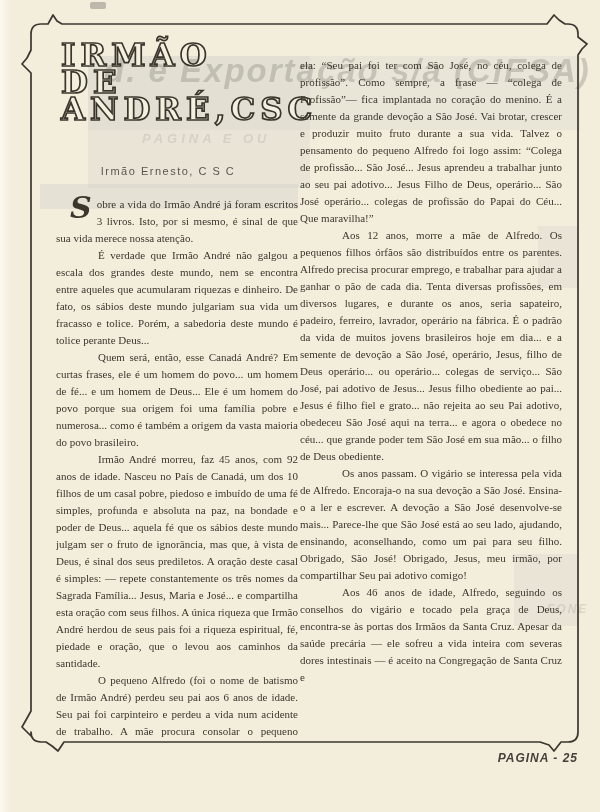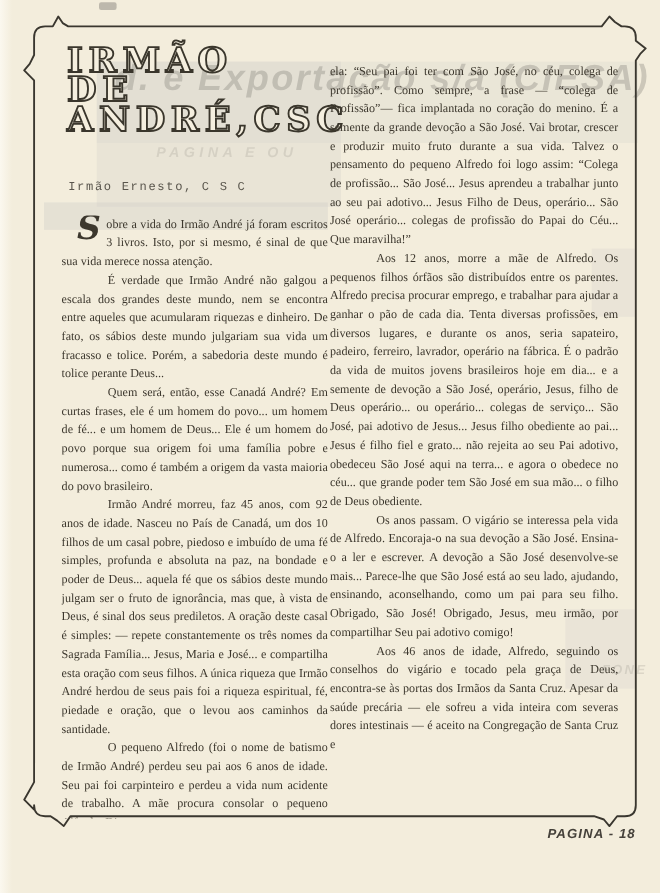--- a/index.html
+++ b/index.html
@@ -34,21 +34,21 @@
   .title-block { position:absolute; left:61px; top:42px; }
   .title-line {
     font-family:"DejaVu Serif", serif; font-weight:bold;
     font-size:31px; line-height:27px; letter-spacing:5px;
     color:#3a362c;
     -webkit-text-fill-color:#f5efdf;
     -webkit-text-stroke:1.7px #3a362c;
   }
   .byline {
     position:absolute; left:62px; top:165px; width:212px;
-    text-align:left; font-family:Liberation Mono, monospace;
+    text-align:center; font-family:Liberation Sans, sans-serif;
     font-size:11px; letter-spacing:1.5px; color:#5a564d;
   }
   .col {
     position:absolute; font-size:11px; line-height:17px;
     color:#3c372d; text-align:justify;
   }
   .col-left  { left:56px;  top:196px; width:242px; height:548px; overflow:hidden; }
   .col-right { left:300px; top:57px;  width:262px; height:684px; overflow:hidden; }
   .para { margin:0; text-indent:42px; }
   .para.no-indent { text-indent:0; }
@@ -107,15 +107,15 @@
     <p class="para">O pequeno Alfredo (foi o nome de batismo de Irmão André) perdeu seu pai aos 6 anos de idade. Seu pai foi carpinteiro e perdeu a vida num acidente de trabalho. A mãe procura consolar o pequeno Alfredo. Diz</p>
   </div>
 
   <div class="col col-right">
     <p class="para no-indent">ela: “Seu pai foi ter com São José, no céu, colega de profissão”. Como sempre, a frase — “colega de Profissão”— fica implantada no coração do menino. É a semente da grande devoção a São José. Vai brotar, crescer e produzir muito fruto durante a sua vida. Talvez o pensamento do pequeno Alfredo foi logo assim: “Colega de profissão... São José... Jesus aprendeu a trabalhar junto ao seu pai adotivo... Jesus Filho de Deus, operário... São José operário... colegas de profissão do Papai do Céu... Que maravilha!”</p>
     <p class="para">Aos 12 anos, morre a mãe de Alfredo. Os pequenos filhos órfãos são distribuídos entre os parentes. Alfredo precisa procurar emprego, e trabalhar para ajudar a ganhar o pão de cada dia. Tenta diversas profissões, em diversos lugares, e durante os anos, seria sapateiro, padeiro, ferreiro, lavrador, operário na fábrica. É o padrão da vida de muitos jovens brasileiros hoje em dia... e a semente de devoção a São José, operário, Jesus, filho de Deus operário... ou operário... colegas de serviço... São José, pai adotivo de Jesus... Jesus filho obediente ao pai... Jesus é filho fiel e grato... não rejeita ao seu Pai adotivo, obedeceu São José aqui na terra... e agora o obedece no céu... que grande poder tem São José em sua mão... o filho de Deus obediente.</p>
     <p class="para">Os anos passam. O vigário se interessa pela vida de Alfredo. Encoraja-o na sua devoção a São José. Ensina-o a ler e escrever. A devoção a São José desenvolve-se mais... Parece-lhe que São José está ao seu lado, ajudando, ensinando, aconselhando, como um pai para seu filho. Obrigado, São José! Obrigado, Jesus, meu irmão, por compartilhar Seu pai adotivo comigo!</p>
     <p class="para">Aos 46 anos de idade, Alfredo, seguindo os conselhos do vigário e tocado pela graça de Deus, encontra-se às portas dos Irmãos da Santa Cruz. Apesar da saúde precária — ele sofreu a vida inteira com severas dores intestinais — é aceito na Congregação de Santa Cruz e</p>
   </div>
 
-  <div class="footer">PAGINA - 18</div>
+  <div class="footer">PAGINA - 25</div>
 
 </div>
 
 </body></html>

